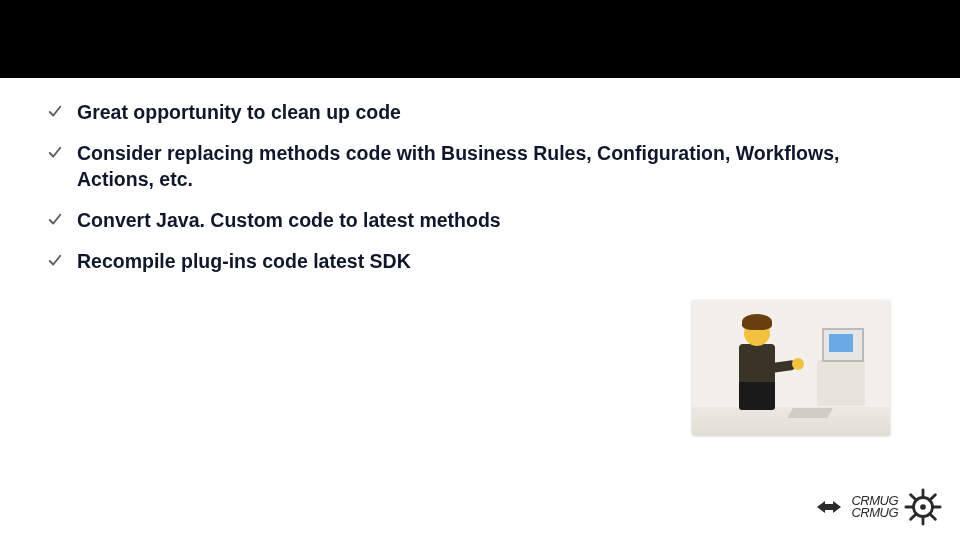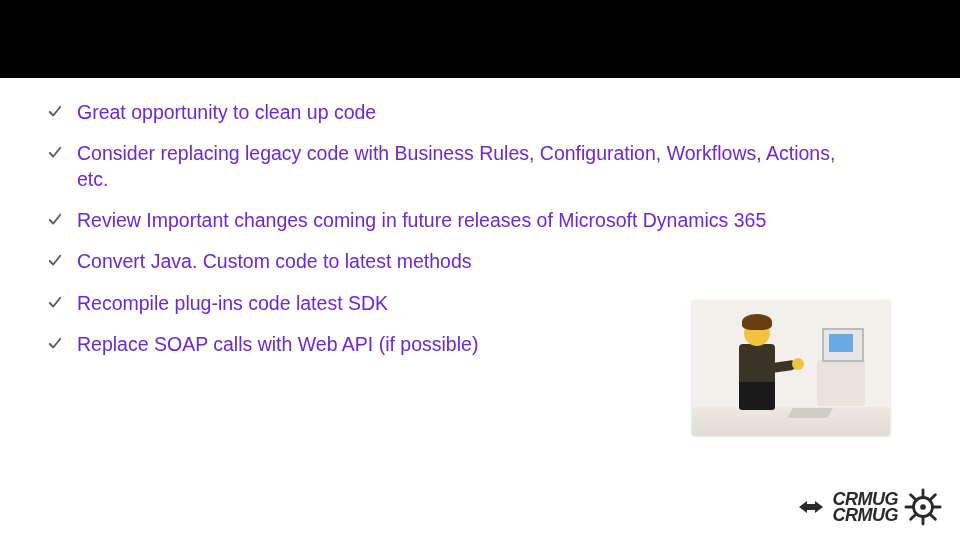--- a/index.html
+++ b/index.html
@@ -29,22 +29,23 @@
   .bullet-list {
     list-style: none;
     margin: 0;
     padding: 0;
   }
   .bullet-item {
     display: flex;
     align-items: flex-start;
     margin-bottom: 16px;
     font-size: 19.5px;
-    color: #6d28d9;
+    color: #0f172a;
     line-height: 1.3;
+    font-weight: bold;
   }
   .check-icon {
     width: 14px;
     height: 14px;
     flex-shrink: 0;
     margin-right: 15px;
     margin-top: 5px;
   }
   .check-icon svg {
     width: 14px;
@@ -154,23 +155,23 @@
   .logo {
     position: absolute;
     right: 18px;
     bottom: 14px;
     display: flex;
     align-items: center;
     gap: 6px;
   }
   .logo-text {
     font-family: Arial, sans-serif;
-    font-weight: 700;
+    font-weight: 400;
     font-style: italic;
-    font-size: 18px;
+    font-size: 13px;
     line-height: 0.9;
     color: #2a2a2a;
     letter-spacing: -0.5px;
     text-align: left;
   }
   .logo-wheel {
     width: 38px;
     height: 38px;
   }
   .logo-arrows {
@@ -194,53 +195,37 @@
           </svg>
       </span>
       <span class="bullet-text">Great opportunity to clean up code</span>
     </li>
     <li class="bullet-item">
       <span class="check-icon">
         <svg viewBox="0 0 16 16">
             <path d="M2 8 L6 12 L14 2" stroke="#5f5f5f" stroke-width="2.2" fill="none" stroke-linecap="round" stroke-linejoin="round"></path>
           </svg>
       </span>
-      <span class="bullet-text">Consider replacing legacy code with Business Rules, Configuration, Workflows, Actions, etc.</span>
-    </li>
-    <li class="bullet-item">
-      <span class="check-icon">
-        <svg viewBox="0 0 16 16">
-            <path d="M2 8 L6 12 L14 2" stroke="#5f5f5f" stroke-width="2.2" fill="none" stroke-linecap="round" stroke-linejoin="round"></path>
-          </svg>
-      </span>
-      <span class="bullet-text">Review Important changes coming in future releases of Microsoft Dynamics 365</span>
+      <span class="bullet-text">Consider replacing methods code with Business Rules, Configuration, Workflows, Actions, etc.</span>
     </li>
     <li class="bullet-item">
       <span class="check-icon">
         <svg viewBox="0 0 16 16">
             <path d="M2 8 L6 12 L14 2" stroke="#5f5f5f" stroke-width="2.2" fill="none" stroke-linecap="round" stroke-linejoin="round"></path>
           </svg>
       </span>
       <span class="bullet-text">Convert Java. Custom code to latest methods</span>
     </li>
     <li class="bullet-item">
       <span class="check-icon">
         <svg viewBox="0 0 16 16">
             <path d="M2 8 L6 12 L14 2" stroke="#5f5f5f" stroke-width="2.2" fill="none" stroke-linecap="round" stroke-linejoin="round"></path>
           </svg>
       </span>
       <span class="bullet-text">Recompile plug-ins code latest SDK</span>
-    </li>
-    <li class="bullet-item">
-      <span class="check-icon">
-        <svg viewBox="0 0 16 16">
-            <path d="M2 8 L6 12 L14 2" stroke="#5f5f5f" stroke-width="2.2" fill="none" stroke-linecap="round" stroke-linejoin="round"></path>
-          </svg>
-      </span>
-      <span class="bullet-text">Replace SOAP calls with Web API (if possible)</span>
     </li>
   </ul>
 </div>
 
 <div class="image-box" title="LEGO minifigure sitting at a computer desk">
   <div class="figure">
     <div class="surface"></div>
     <div class="monitor-base"></div>
     <div class="monitor"></div>
     <div class="keyboard"></div>

